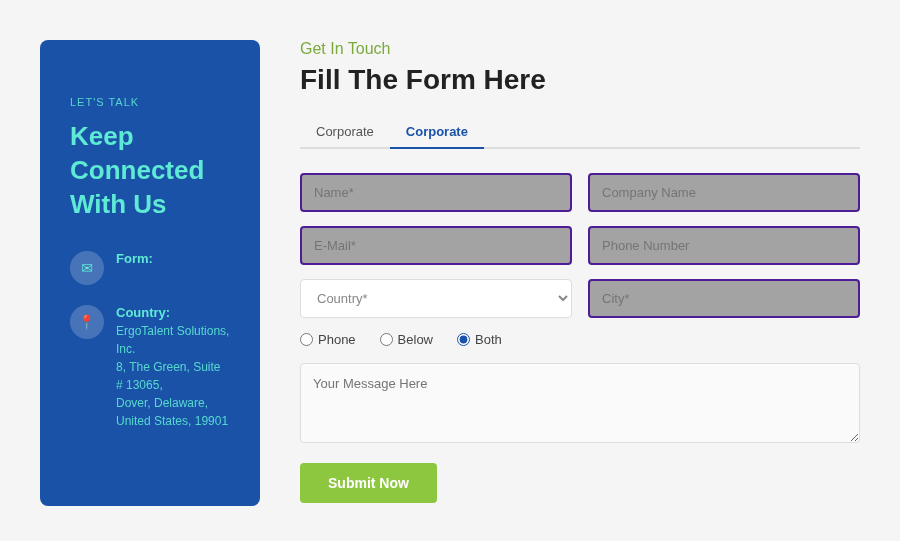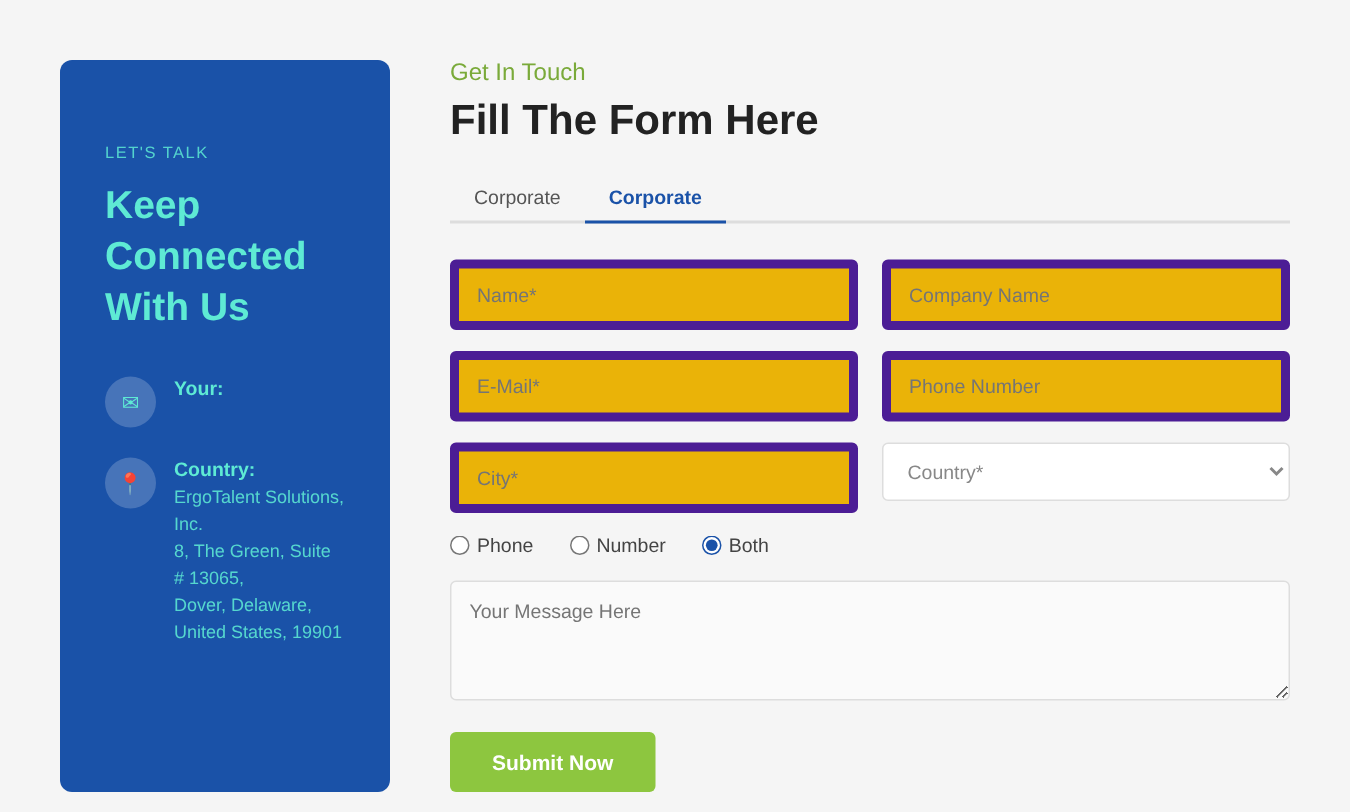--- a/index.html
+++ b/index.html
@@ -111,25 +111,25 @@
       display: flex;
       gap: 16px;
       margin-bottom: 14px;
     }
     .form-field {
       flex: 1;
     }
     .form-input {
       width: 100%;
       padding: 10px 12px;
-      border: 6px solid #4c1d95;
+      border: 2px solid #4c1d95;
       border-radius: 4px;
       font-size: 13px;
       color: #444;
-      background: #eab308;
+      background: #a3a3a3;
       outline: none;
     }
     .form-select {
       width: 100%;
       padding: 10px 12px;
       border: 1px solid #ddd;
       border-radius: 4px;
       font-size: 13px;
       color: #888;
       background: #fff;
@@ -191,21 +191,21 @@
   <div class="left-card">
     <div class="lets-talk">LET'S TALK</div>
     <div class="card-heading">
       <span>Keep Connected</span><br>
       <span>With Us</span>
     </div>
 
     <div class="contact-item">
       <div class="contact-icon-circle">✉</div>
       <div class="contact-text">
-        <div class="label">Your:</div>
+        <div class="label">Form:</div>
       </div>
     </div>
 
     <div class="contact-item">
       <div class="contact-icon-circle">📍</div>
       <div class="contact-text">
         <div class="label">Country:</div>
         <div class="value">
           ErgoTalent Solutions, Inc.<br>
           8, The Green, Suite # 13065,<br>
@@ -242,38 +242,38 @@
         <input class="form-input" type="email" placeholder="E-Mail*" style="">
       </div>
       <div class="form-field">
         <input class="form-input" type="tel" placeholder="Phone Number" style="">
       </div>
     </div>
 
     
     <div class="form-row">
       <div class="form-field">
-        <input class="form-input" type="text" placeholder="City*" style="">
-      </div>
-      <div class="form-field">
         <select class="form-select">
           <option value="">Country*</option>
         </select>
+      </div>
+      <div class="form-field">
+        <input class="form-input" type="text" placeholder="City*" style="">
       </div>
     </div>
 
     
     <div class="radio-group">
       <label class="radio-label">
         <input type="radio" name="contact-mode" value="phone" style="">
         <span>Phone</span>
       </label>
       <label class="radio-label">
         <input type="radio" name="contact-mode" value="email" style="">
-        <span>Number</span>
+        <span>Below</span>
       </label>
       <label class="radio-label">
         <input type="radio" name="contact-mode" value="both" checked="" style="">
         <span>Both</span>
       </label>
     </div>
 
     
     <textarea class="message-textarea" placeholder="Your Message Here" style=""></textarea>
 

